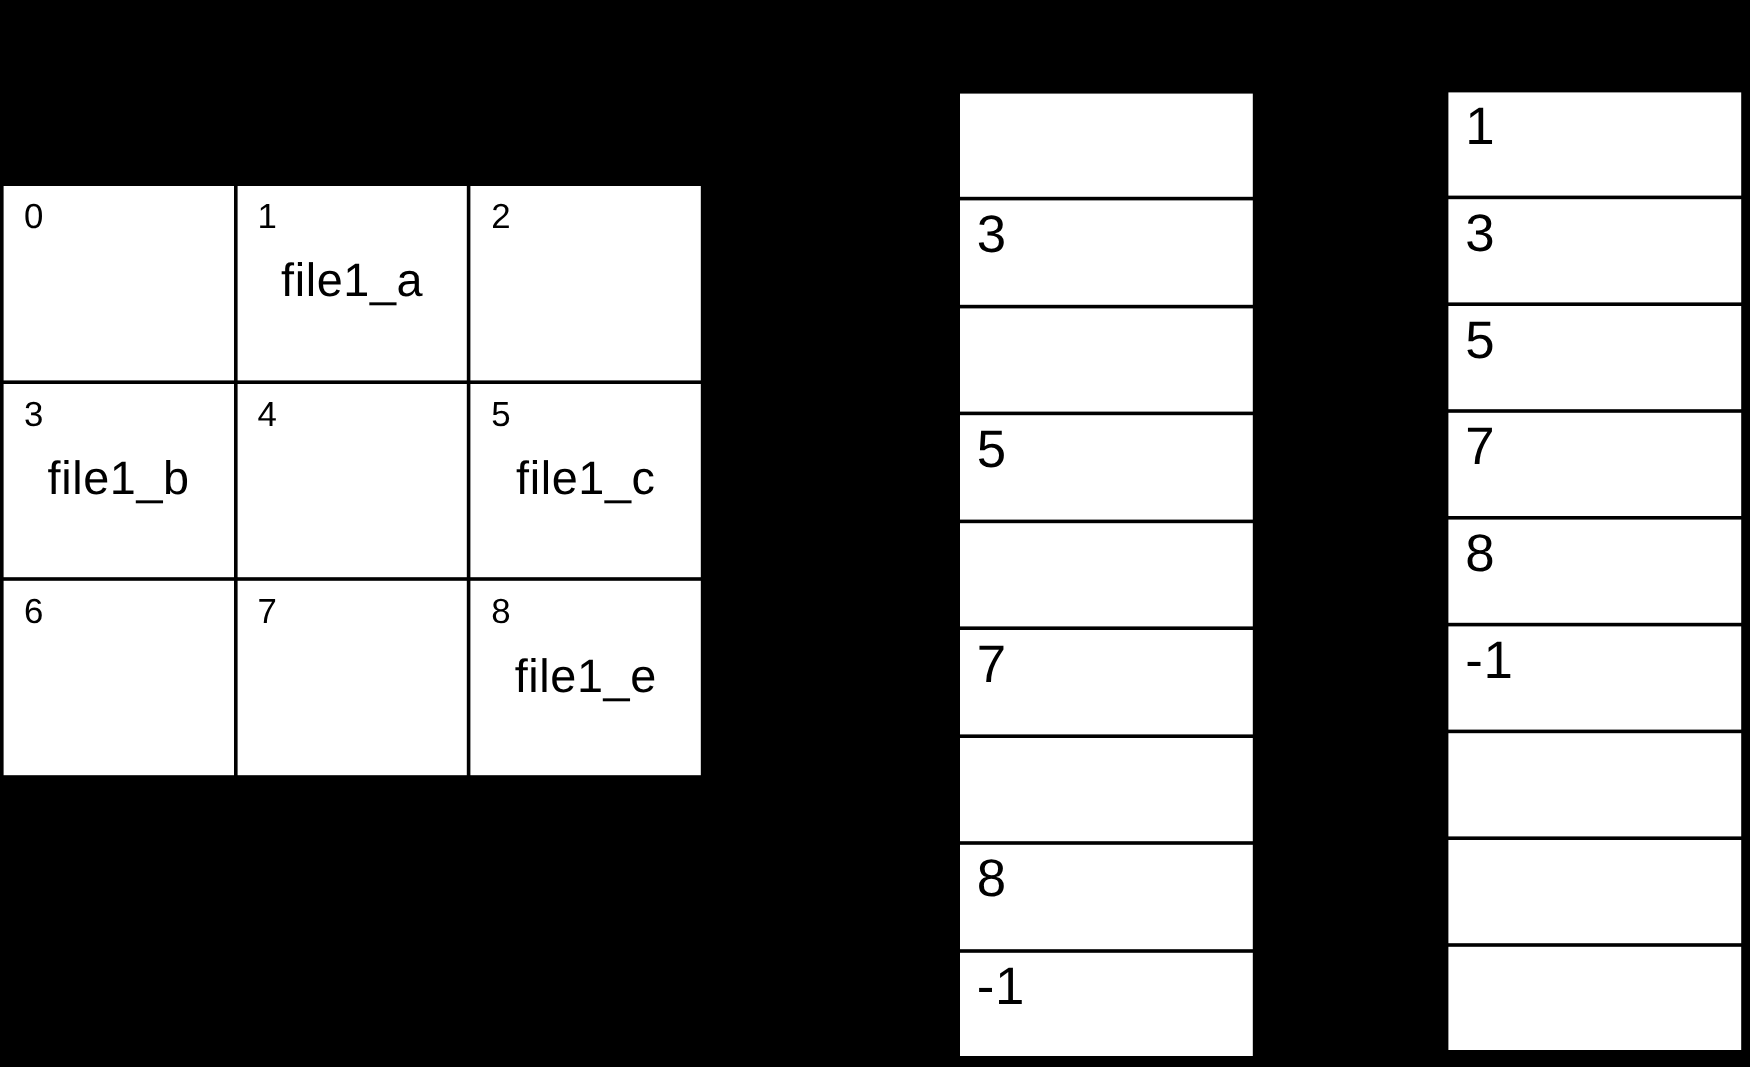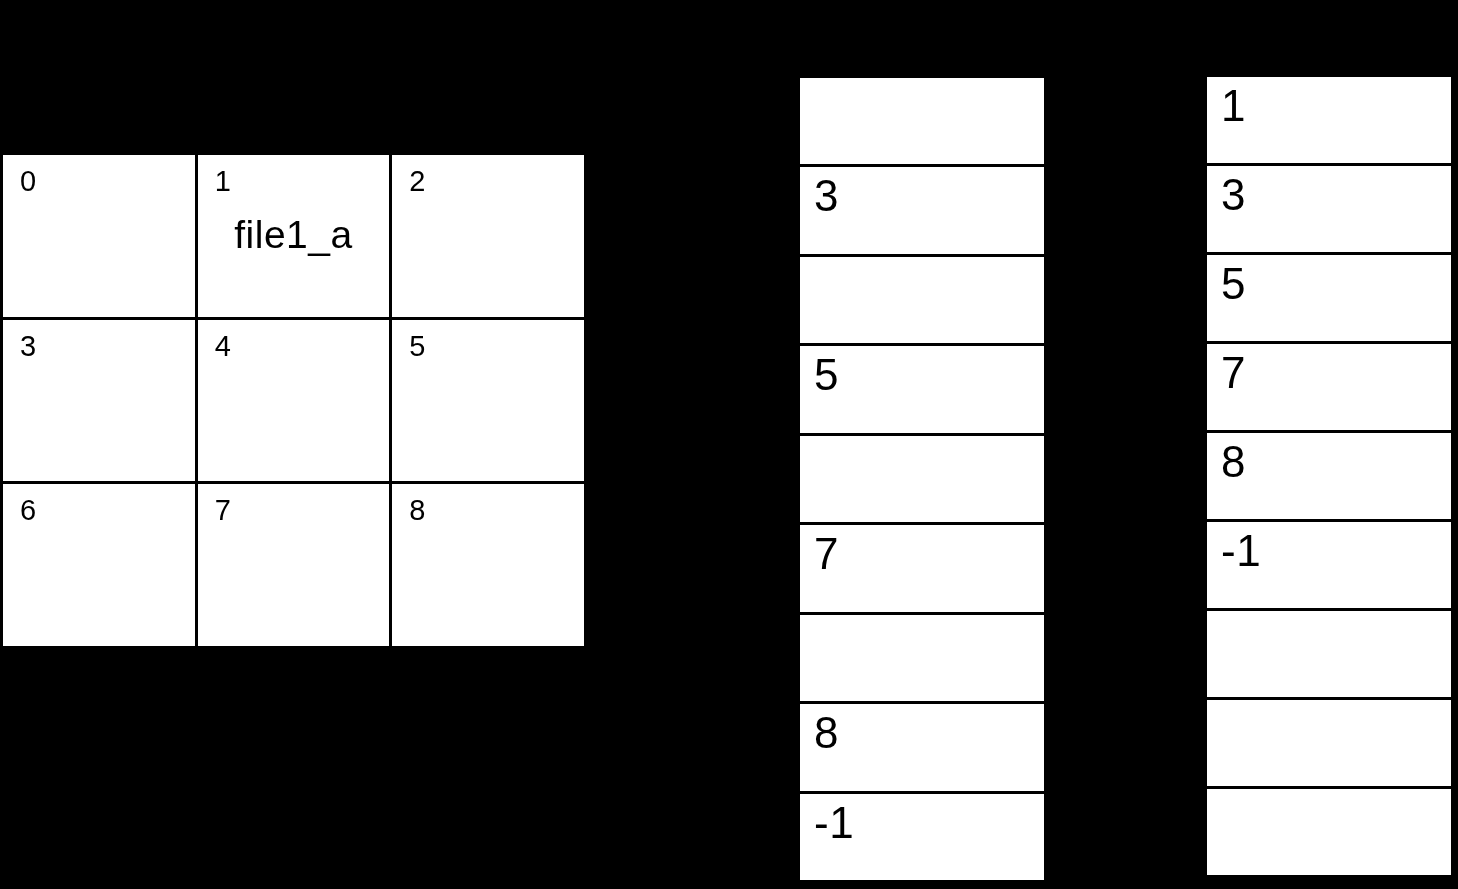--- a/index.html
+++ b/index.html
@@ -101,37 +101,40 @@
     <div class="block-cell">
       <span class="block-index">1</span>
       <span class="block-label">file1_a</span>
     </div>
     <div class="block-cell">
       <span class="block-index">2</span>
       <span class="block-label"></span>
     </div>
     <div class="block-cell">
       <span class="block-index">3</span>
+      <span class="block-label">file1_b</span>
     </div>
     <div class="block-cell">
       <span class="block-index">4</span>
       <span class="block-label"></span>
     </div>
     <div class="block-cell">
       <span class="block-index">5</span>
+      <span class="block-label">file1_c</span>
     </div>
     <div class="block-cell">
       <span class="block-index">6</span>
       <span class="block-label"></span>
     </div>
     <div class="block-cell">
       <span class="block-index">7</span>
     </div>
     <div class="block-cell">
       <span class="block-index">8</span>
+      <span class="block-label">file1_e</span>
     </div>
   </div>
 
   <div class="vcol fat-col">
     <div class="vcell"></div>
     <div class="vcell">3</div>
     <div class="vcell"></div>
     <div class="vcell">5</div>
     <div class="vcell"></div>
     <div class="vcell">7</div>

